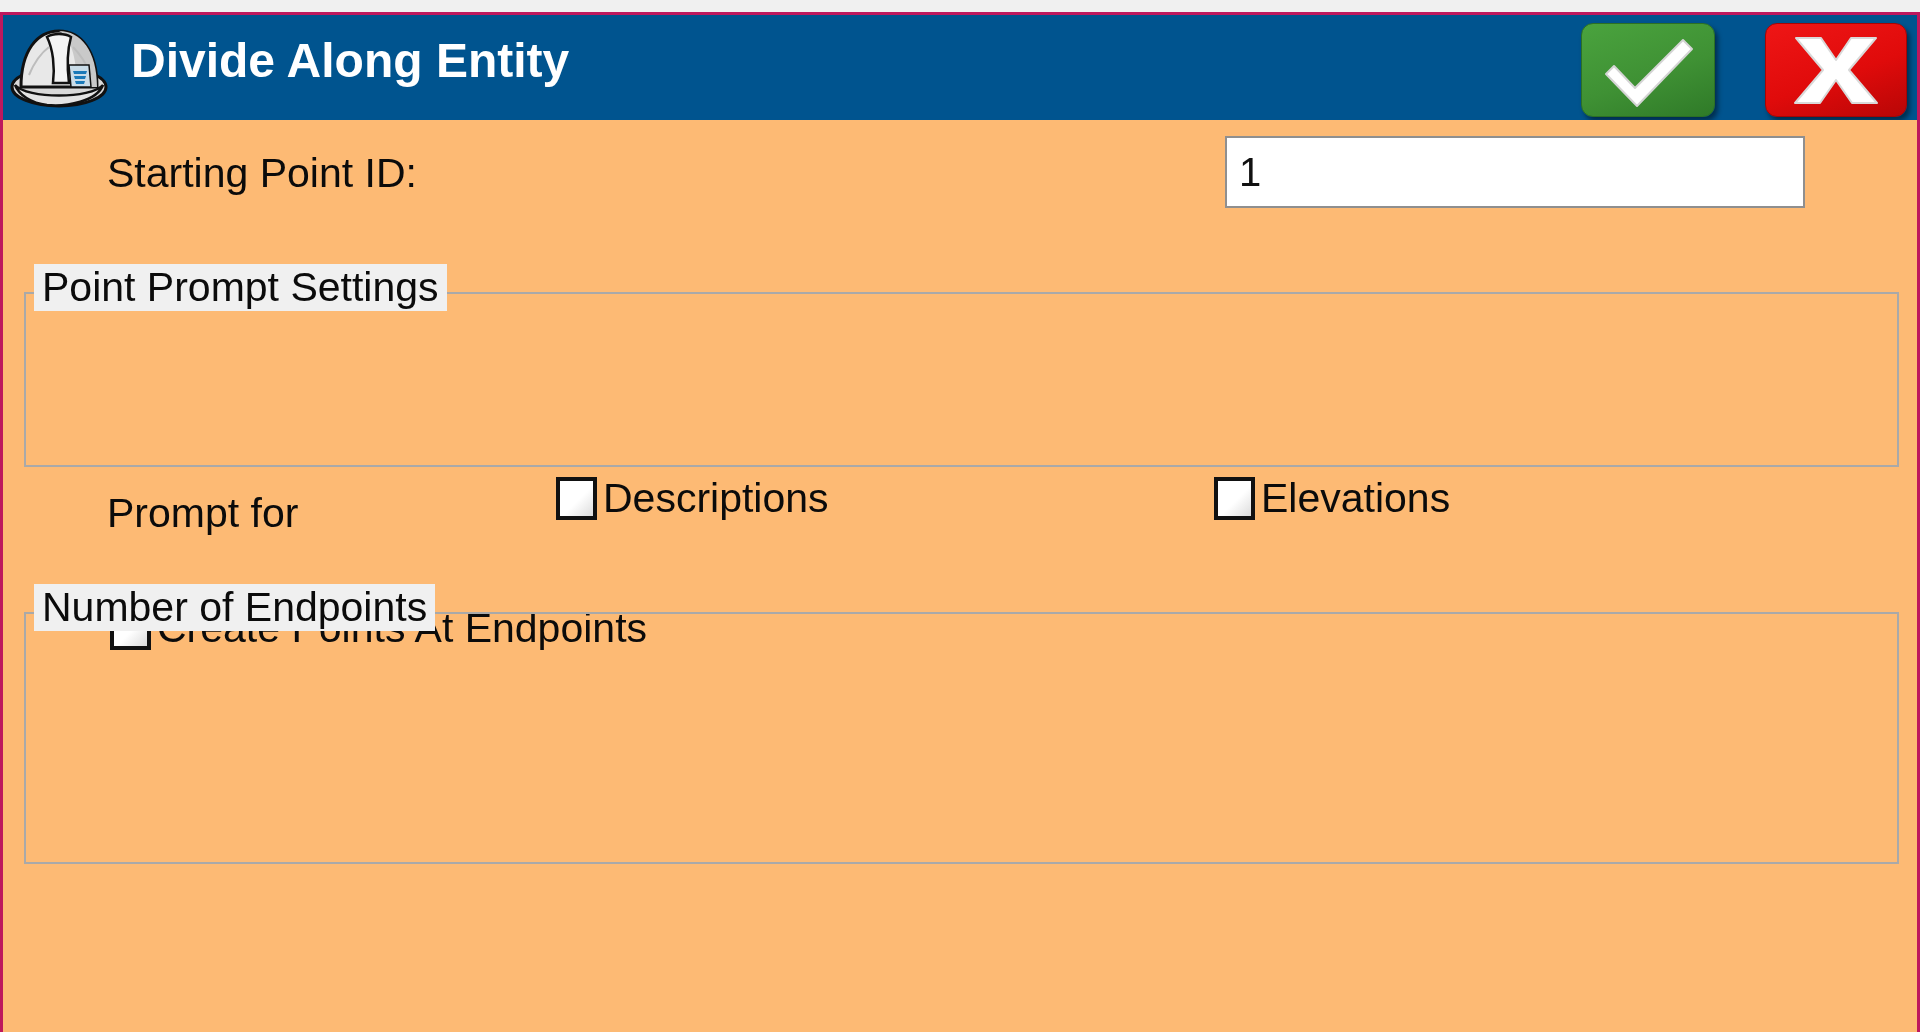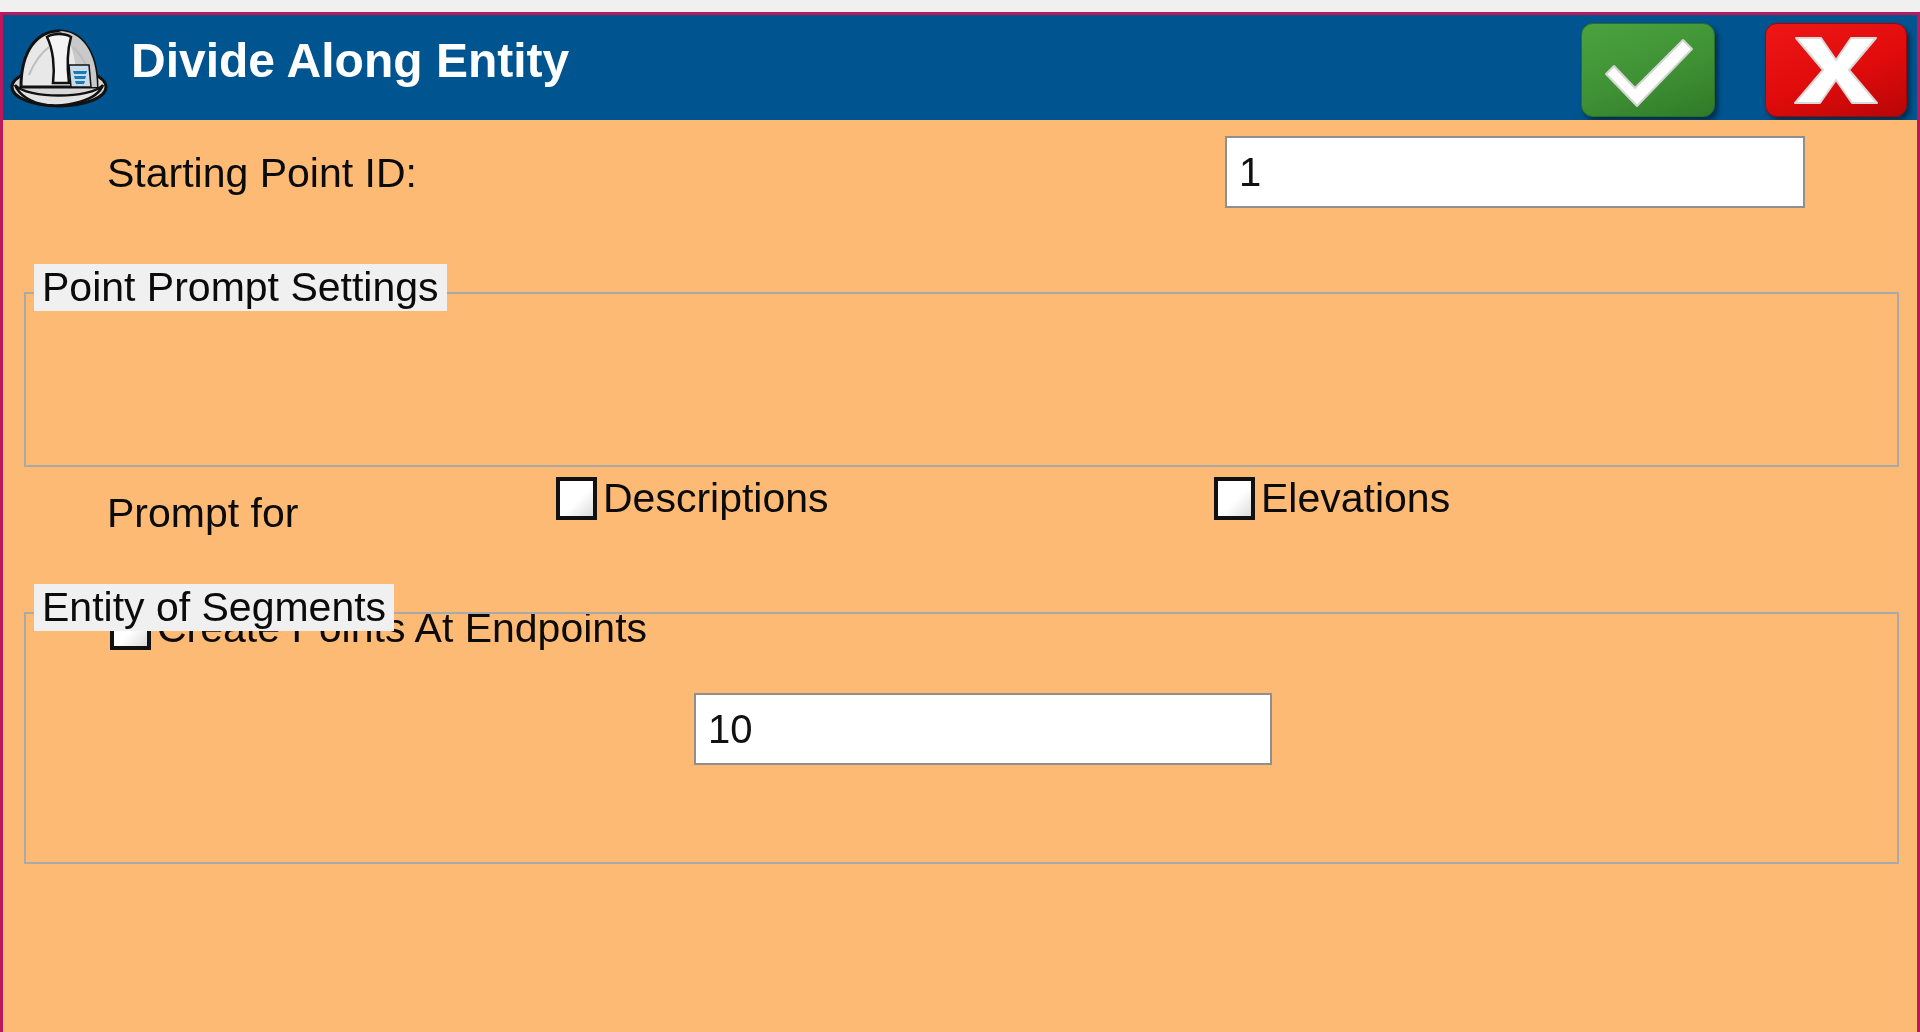--- a/index.html
+++ b/index.html
@@ -250,19 +250,18 @@
       <span class="checkbox-box"></span>
       <span class="checkbox-label">Elevations</span>
     </div>
 
     <div class="checkbox-row" id="cb-endpoints">
       <span class="checkbox-box"></span>
       <span class="checkbox-label">Create Points At Endpoints</span>
     </div>
 
     <div class="group-box" id="segments-group">
-      <div class="group-legend">Entity of Segments</div>
-
-      <input class="text-input" id="segments-input" type="text" value="10" style="">
+      <div class="group-legend">Number of Endpoints</div>
+
     </div>
 
   </div>
 </div>
 
 </body></html>

